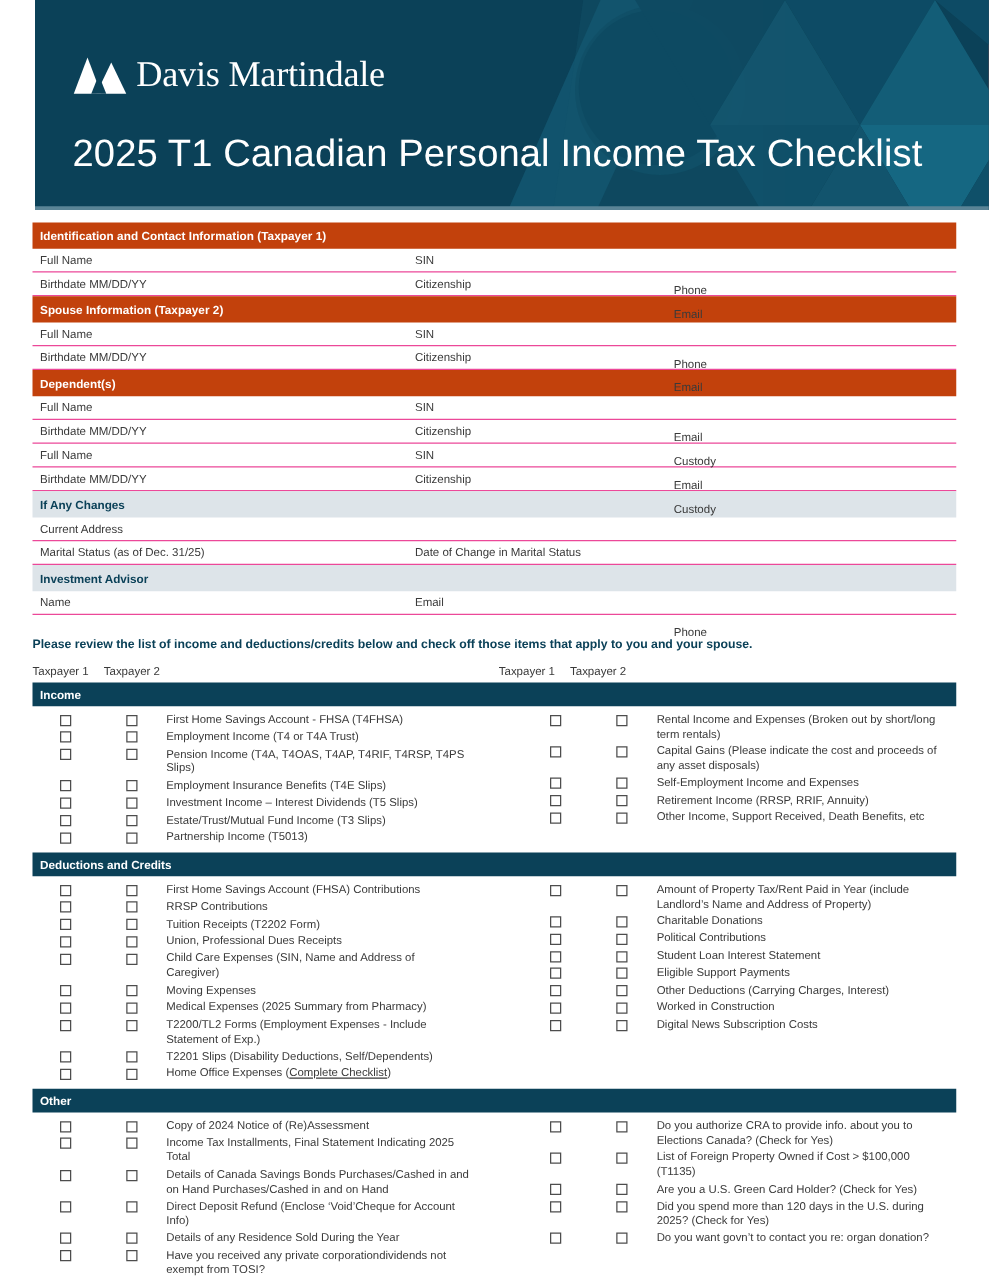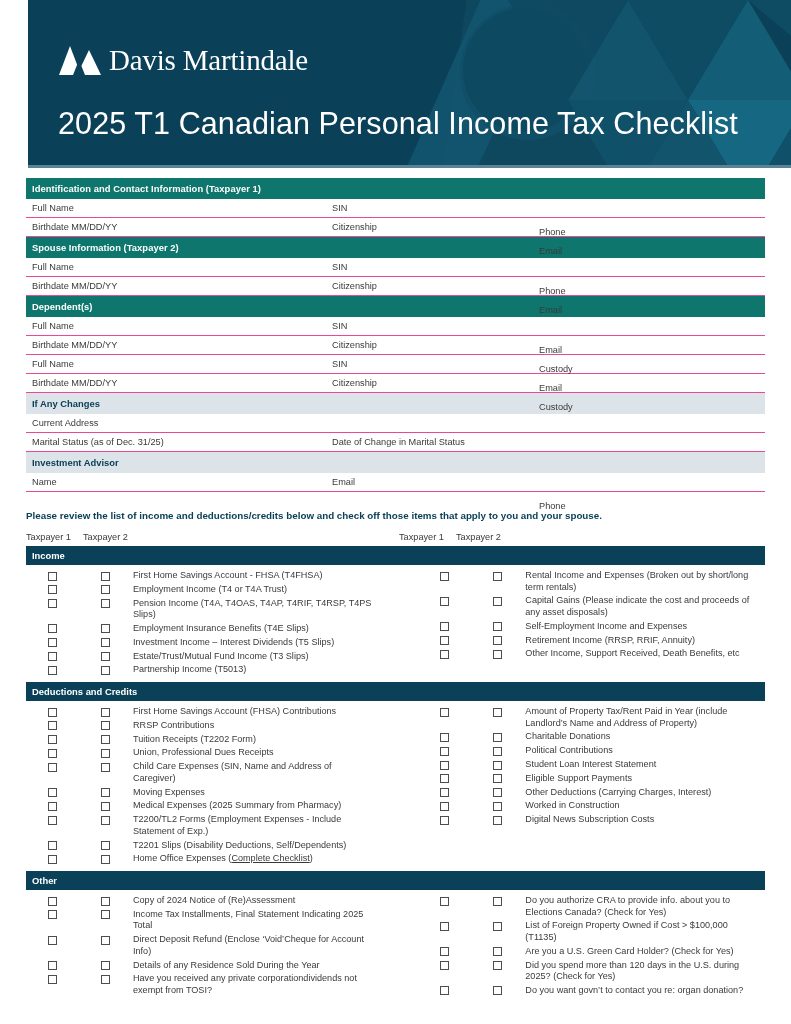--- a/index.html
+++ b/index.html
@@ -61,21 +61,21 @@
     width: 791px; height: 3px;
     background: #5a8496;
     z-index: 6;
   }
 
   
   .sheet { padding: 0 26px; }
   .info-table { width: 739px; margin-top: 10px; }
 
   .band {
-    background: #0f766e;
+    background: #c2410c;
     color: #ffffff;
     font-size: 9.4px;
     font-weight: bold;
     padding: 5px 6px 5px 6px;
     letter-spacing: 0.05px;
   }
   .band-light {
     background: #dde4e9;
     color: #0b4158;
     font-size: 9.4px;
@@ -450,20 +450,25 @@
             <div class="item-label">Copy of 2024 Notice of (Re)Assessment</div>
           </div>
           <div class="item">
             <div class="chk chk-a"></div>
             <div class="chk chk-b"></div>
             <div class="item-label">Income Tax Installments, Final Statement Indicating 2025 Total</div>
           </div>
           <div class="item">
             <div class="chk chk-a"></div>
             <div class="chk chk-b"></div>
+            <div class="item-label">Details of Canada Savings Bonds Purchases/Cashed in and on Hand Purchases/Cashed in and on Hand</div>
+          </div>
+          <div class="item">
+            <div class="chk chk-a"></div>
+            <div class="chk chk-b"></div>
             <div class="item-label">Direct Deposit Refund (Enclose ‘Void’Cheque for Account Info)</div>
           </div>
           <div class="item">
             <div class="chk chk-a"></div>
             <div class="chk chk-b"></div>
             <div class="item-label">Details of any Residence Sold During the Year</div>
           </div>
           <div class="item">
             <div class="chk chk-a"></div>
             <div class="chk chk-b"></div>

